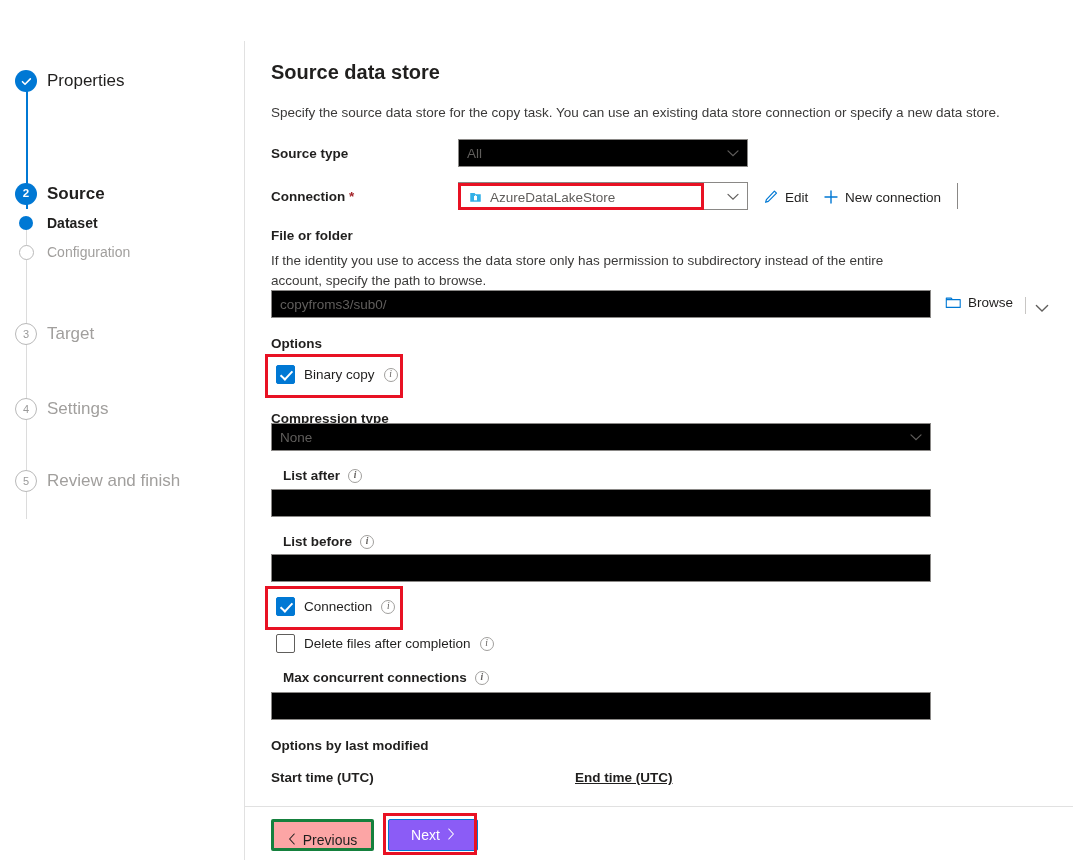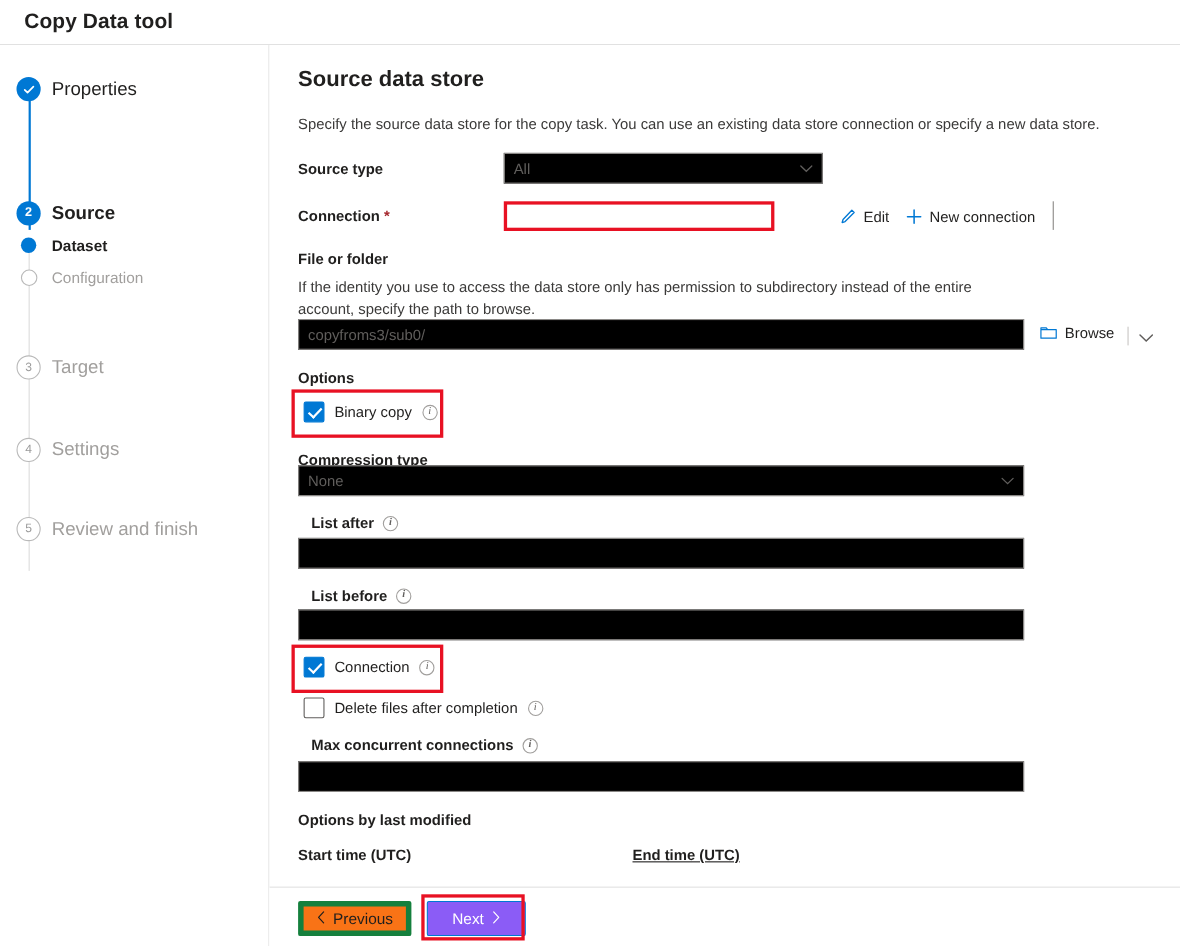--- a/index.html
+++ b/index.html
@@ -289,23 +289,24 @@
     height: 32px;
     display: flex;
     align-items: center;
     justify-content: center;
     gap: 7px;
     font-size: 14px;
     cursor: pointer;
     border-radius: 2px;
   }
   .btn-secondary {
-    border: 5px solid #15803d;
-    background: #f97316;
-    color: #201f1e;
+    border: 3px solid #15803d;
+    background: #fca5a5;
+    color: #201f1e;
+    align-items: flex-end;
   }
   .btn-primary {
     border: 1px solid #0078d4;
     background: #8b5cf6;
     color: #ffffff;
   }
 
   
   .hl {
     position: absolute;
@@ -313,23 +314,20 @@
     pointer-events: none;
     z-index: 50;
     background: transparent;
   }
 </style>
 </head>
 <body>
 
 <div class="app">
 
-  <div class="titlebar">
-    <div class="titlebar-text">Copy Data tool</div>
-  </div>
 
   <div class="rail">
     <div class="rail-inner">
 
       <div class="rail-line" style="top:50px;height:118px;"></div>
       <div class="rail-line dim" style="top:178px;height:300px;background:#dcdcdc;"></div>
 
       <div class="step" style="top:25px;">
         <span class="step-marker marker-done">
           <svg width="11" height="11" viewBox="0 0 12 12">
@@ -386,20 +384,37 @@
           <svg width="12" height="8" viewBox="0 0 12 8">
               <path d="M1 1.4 L6 6.2 L11 1.4" stroke="#605e5c" stroke-width="1.2" fill="none" stroke-linecap="round"></path>
             </svg>
         </span>
       </div>
 
       <div class="row-label" style="left:26px; top:148px;">
         <span>Connection</span>
         <span class="req-star">*</span>
       </div>
+      <div class="combo-split" style="left:213px; top:141px; width:290px;">
+        <div class="combo-text">
+          <span class="adls-icon">
+            <svg width="15" height="15" viewBox="0 0 16 16">
+              <path d="M2.4 3.2 L7 3.2 L8.1 4.6 L13.6 4.6 L13.6 12.6 L2.4 12.6 Z" fill="#32b0e7"></path>
+              <rect x="6.4" y="6.4" width="3.2" height="4.6" fill="#ffffff"></rect>
+              <rect x="7.4" y="5.6" width="1.2" height="0.9" fill="#ffffff"></rect>
+            </svg>
+          </span>
+          <span>AzureDataLakeStore</span>
+        </div>
+        <span class="chev">
+          <svg width="12" height="8" viewBox="0 0 12 8">
+              <path d="M1 1.4 L6 6.2 L11 1.4" stroke="#605e5c" stroke-width="1.2" fill="none" stroke-linecap="round"></path>
+            </svg>
+        </span>
+      </div>
 
       <div style="position:absolute;left:1.5px;top:0;"></div>
       <div style="position:absolute;left:712px;top:142px;width:1px;height:26px;background:#8a8886;"></div>
 
       <div class="link-btn" style="left:518px; top:148px;">
         <span class="gl">
           <svg width="16" height="16" viewBox="0 0 16 16">
               <path d="M11.4 2.1 L13.5 4.2 L5.3 12.4 L2.6 13.3 L3.4 10.6 Z" stroke="#0078d4" stroke-width="1.2" fill="none" stroke-linejoin="round"></path>
             </svg>
         </span>

